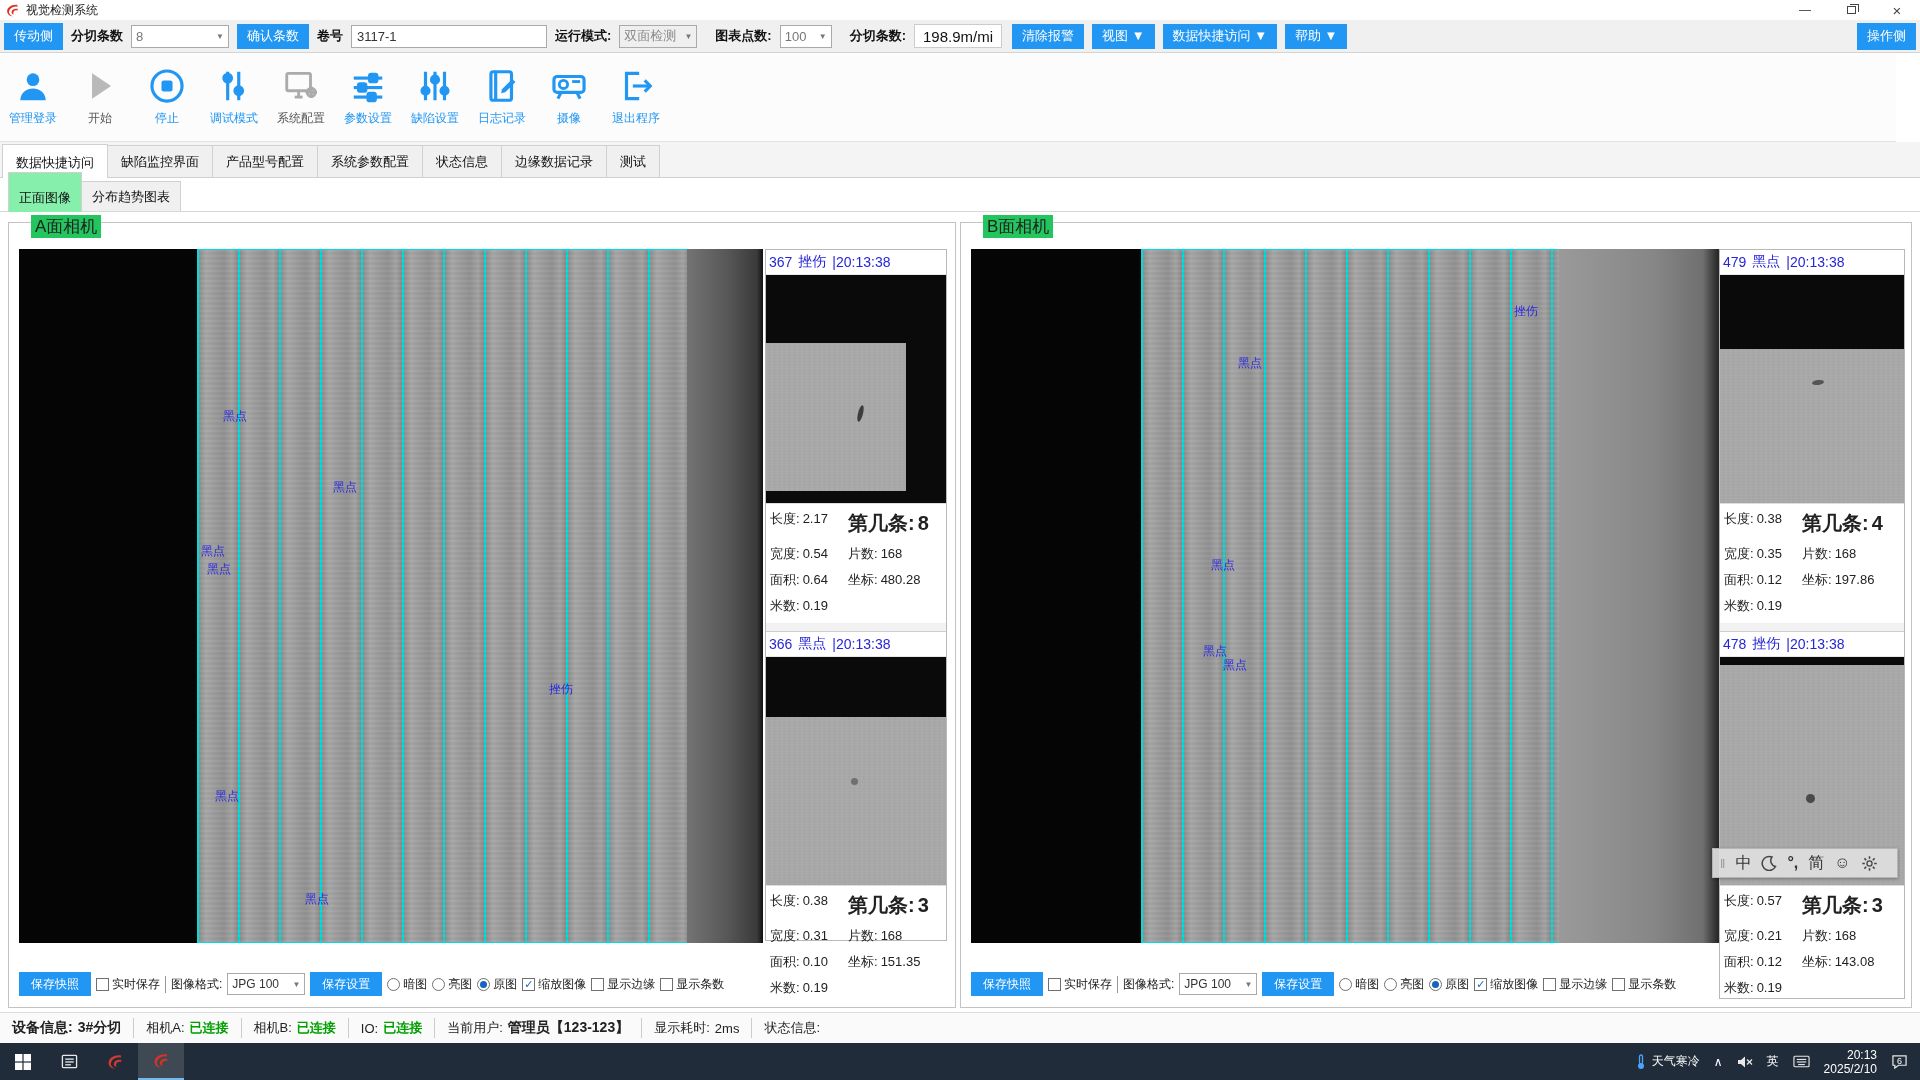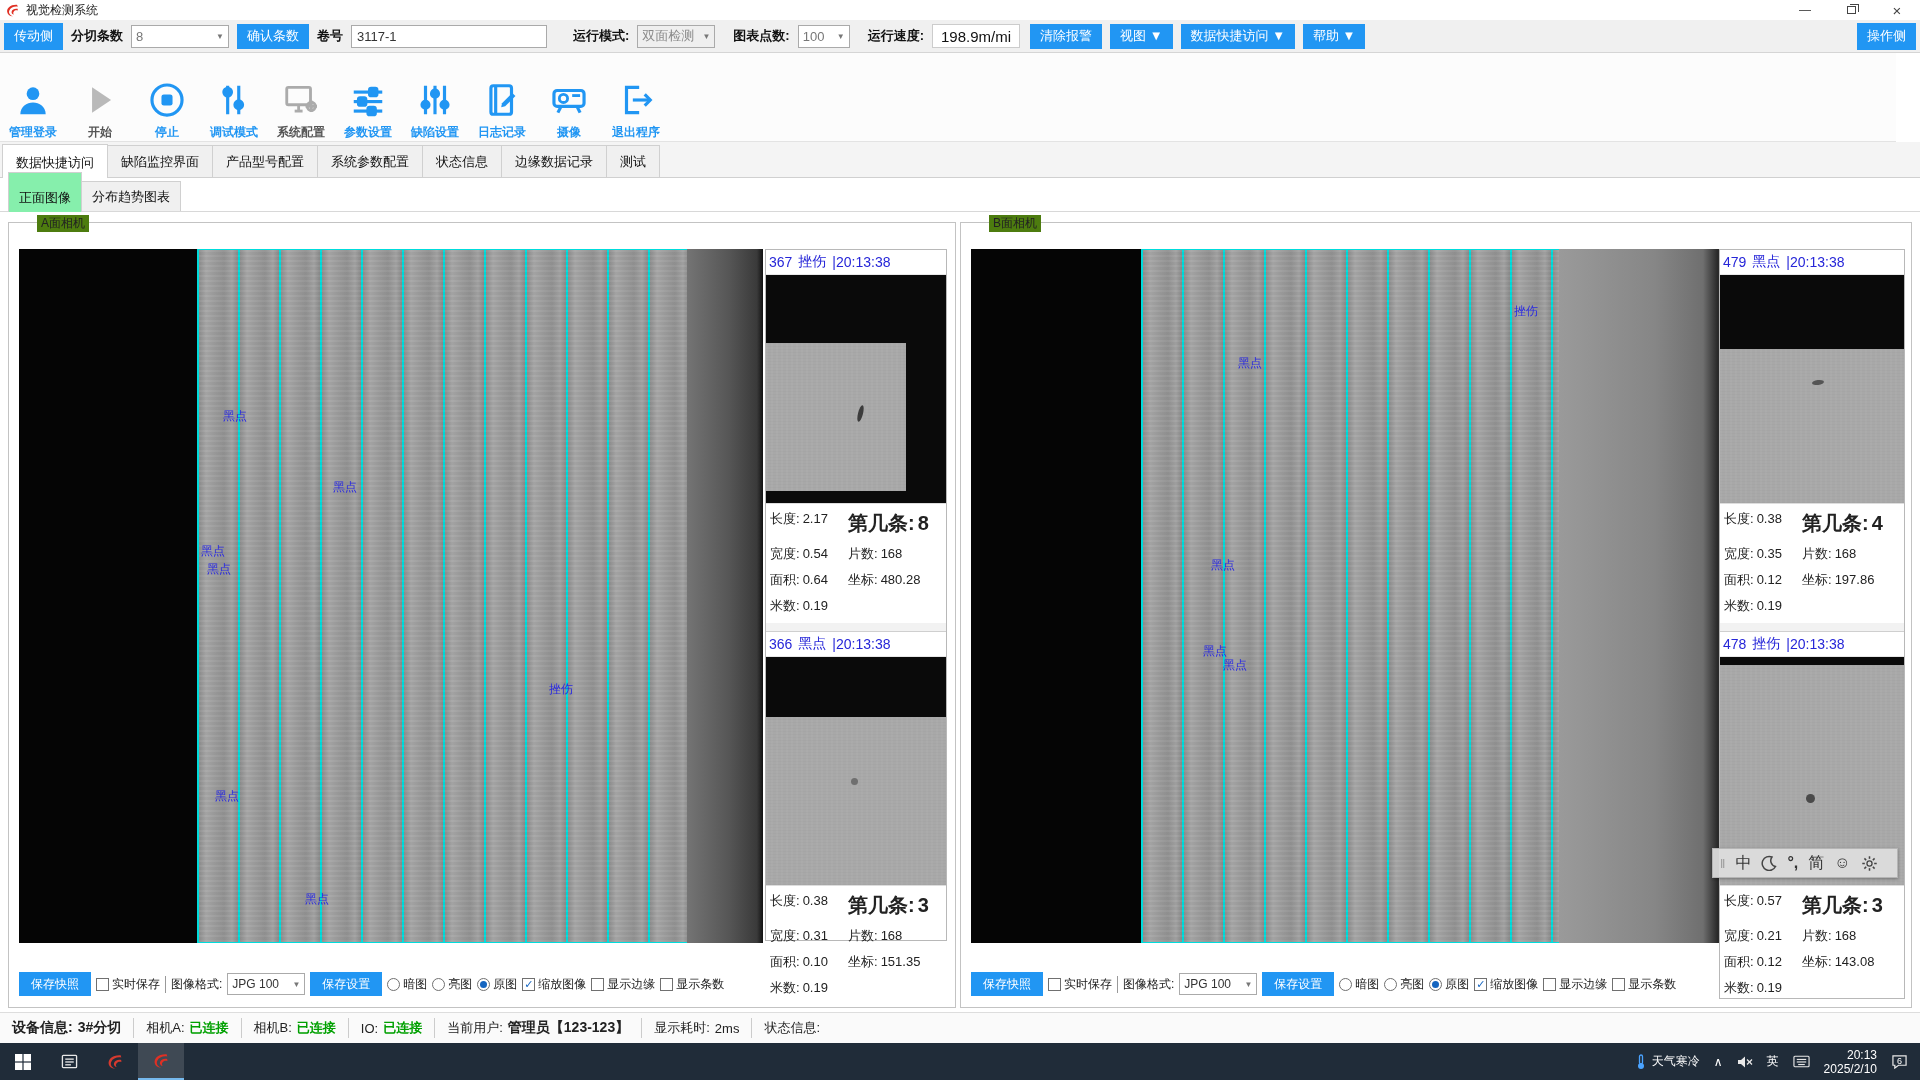--- a/index.html
+++ b/index.html
@@ -29,21 +29,21 @@
     align-items:center; font-size:13px; color:#777; padding:0 4px; position:relative; }
   .sel .arr { margin-left:auto; font-size:8px; color:#777; padding-left:6px; }
   .sel.disabled { background:#efefef; color:#8a8a8a; }
   .inputbox { background:#fff; border:1px solid #aaa; height:23px; font-size:13px;
     color:#333; display:flex; align-items:center; padding:0 5px; }
   .valuebox { background:#fff; border:1px solid #ccc; height:24px; font-size:15px;
     color:#111; display:flex; align-items:center; justify-content:center; }
 
   
   #iconbar { position:absolute; left:0; top:53px; width:1896px; height:89px;
-    background:#fcfcfc; border-bottom:1px solid #e3e3e3; display:flex; align-items:flex-end;font-weight:bold; }
+    background:#fcfcfc; border-bottom:1px solid #e3e3e3; display:flex; align-items:center; }
   .tool { width:66px; display:flex; flex-direction:column; align-items:center;
     justify-content:center; gap:5px; cursor:pointer; }
   .tool .lbl { font-size:12px; color:#2196f3; white-space:nowrap; }
   .tool.disabled .lbl { color:#555; }
   .tool-sep { width:1px; background:#e0e0e0; margin:12px 0; }
 
   
   #tabstrip { position:absolute; left:0; top:142px; width:1920px; height:36px;
     background:#f4f4f4; border-bottom:1px solid #d0d0d0; display:flex; align-items:flex-end; padding-left:2px; }
   .tab { font-size:13px; color:#111; background:#f0f0f0; border:1px solid #d0d0d0;
@@ -52,22 +52,22 @@
   #subtabstrip { position:absolute; left:0; top:178px; width:1920px; height:34px;
     background:#fff; border-bottom:1px solid #d8d8d8; display:flex; align-items:flex-end; padding-left:8px; }
   .subtab { font-size:13px; color:#111; background:#f0f0f0; border:1px solid #d0d0d0;
     border-bottom:none; padding:6px 10px 5px; margin-right:-1px; cursor:pointer; }
   .subtab.active { background:#86efac; position:relative; top:1px; padding-top:16px; }
 
   
   .groupbox { position:absolute; top:222px; height:786px; border:1px solid #c3c3c3; background:#fff; }
   #group-a { left:8px;  width:948px; }
   #group-b { left:960px; width:952px; }
-  .group-legend { position:absolute; top:-8px; left:28px; background:#4d7c0f; padding:0 4px;
-    font-size:12px; color:#222; }
+  .group-legend { position:absolute; top:-8px; left:22px; background:#22c55e; padding:0 4px;
+    font-size:17px; color:#222; }
 
   
   .cam-img { position:absolute; left:10px; top:26px; width:744px; height:694px;
     background:#050505; overflow:hidden; }
   #group-b .cam-img { width:748px; }
   .strips { position:absolute; top:0; bottom:0; border-top:1px solid #00dcdc; border-bottom:1px solid #00dcdc;
     border-left:2px solid #00dcdc;
     background:
       repeating-linear-gradient(0deg, rgba(255,255,255,0.025) 0 2px, rgba(0,0,0,0.03) 2px 5px),
       repeating-linear-gradient(90deg,
@@ -162,31 +162,31 @@
   <span class="tb-label">分切条数</span>
   <div class="sel" style="width:98px">
     <span>8</span>
     <span class="arr">▼</span>
   </div>
   <button class="btn-blue">确认条数</button>
   <span class="tb-label">卷号</span>
   <div class="inputbox" style="width:196px">
     <span>3117-1</span>
   </div>
-  <span class="tb-label" style="margin-left:18px">运行模式:</span>
+  <span class="tb-label" style="margin-left:0">运行模式:</span>
   <div class="sel disabled" style="width:78px">
     <span>双面检测</span>
     <span class="arr">▼</span>
   </div>
   <span class="tb-label" style="margin-left:10px">图表点数:</span>
   <div class="sel" style="width:52px">
     <span>100</span>
     <span class="arr">▼</span>
   </div>
-  <span class="tb-label" style="margin-left:10px">运行速度:</span>
+  <span class="tb-label" style="margin-left:10px">分切条数:</span>
   <div class="valuebox" style="width:88px">
     <span>198.9m/mi</span>
   </div>
   <button class="btn-blue" style="margin-left:2px">清除报警</button>
   <button class="btn-blue">视图 ▼</button>
   <button class="btn-blue">数据快捷访问 ▼</button>
   <button class="btn-blue">帮助 ▼</button>
   <button class="btn-blue" style="margin-left:auto;height:27px">操作侧</button>
 </div>
 

